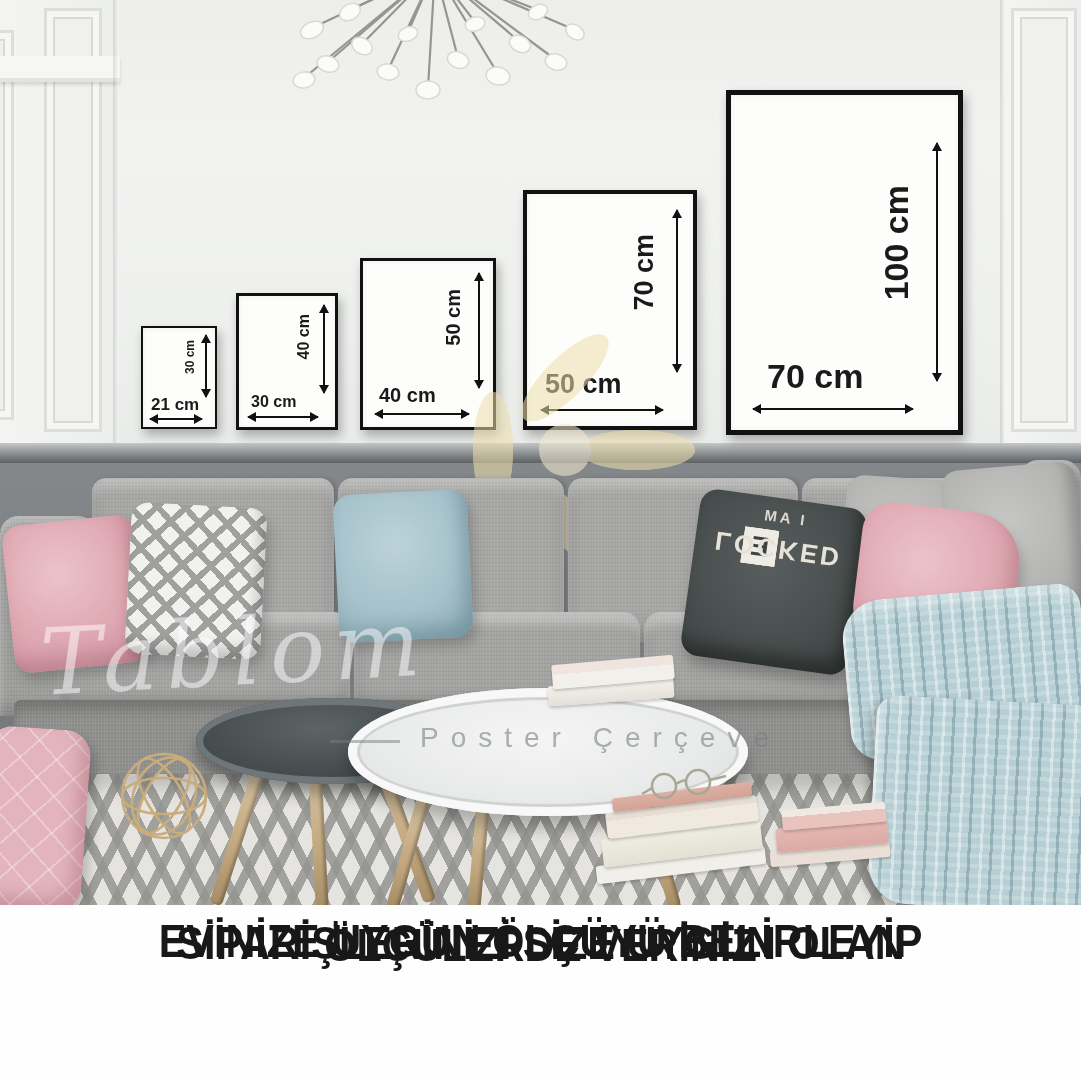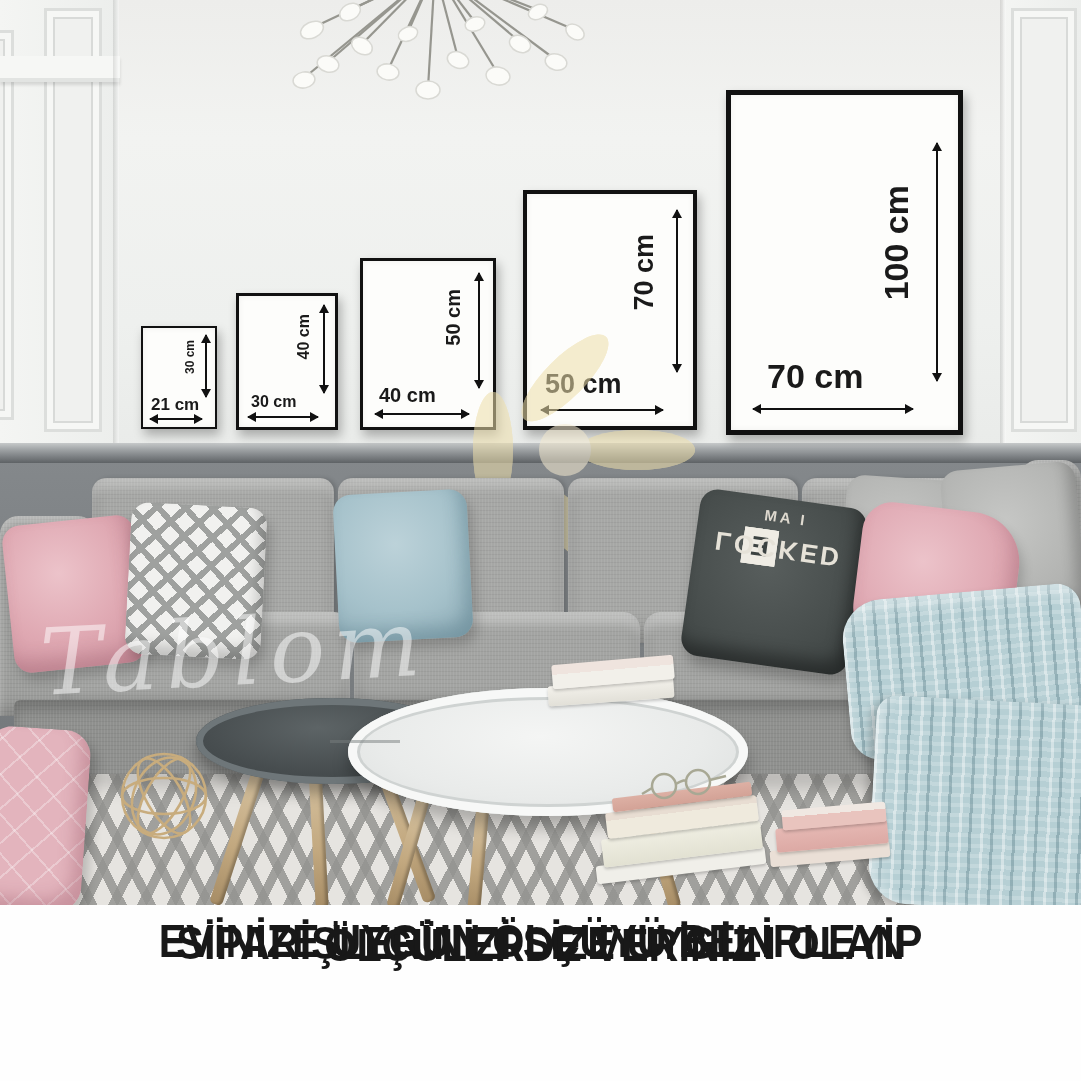--- a/index.html
+++ b/index.html
@@ -280,20 +280,21 @@
   </svg>
 
   <div class="book" style="left:770px;top:846px;width:120px;height:16px;background:#eadfd6;transform:rotate(-5deg);"></div>
   <div class="book" style="left:776px;top:824px;width:112px;height:24px;background:linear-gradient(180deg,#e6b9b4,#dca9a4);transform:rotate(-5deg);"></div>
   <div class="book" style="left:782px;top:806px;width:104px;height:20px;background:linear-gradient(180deg,#f0e8e2 35%,#e9c4be 35%);transform:rotate(-5deg);"></div>
 
   <div style="left:-18px;top:728px;width:104px;height:182px;border-radius:26px;transform:rotate(4deg);background-color:#e3b4bd;background-image:repeating-linear-gradient(45deg, rgba(255,255,255,.3) 0 2px, rgba(0,0,0,0) 2px 26px),repeating-linear-gradient(-45deg, rgba(255,255,255,.3) 0 2px, rgba(0,0,0,0) 2px 26px);box-shadow:inset -10px -12px 16px rgba(140,70,85,.3), 6px 8px 12px rgba(0,0,0,.2);"></div>
 
   <div class="wm-script">Tablom</div>
   <div class="wm-dash"></div>
+  <div class="wm-tagline">Poster  Çerçeve</div>
 
   <div class="caption-band">
     <div class="caption-line" style="top:14px;">EVİNİZE UYGUN ÖLÇÜYÜ BELİRLEYİP</div>
     <div class="caption-line" style="top:16px;">SİPARİŞLERİNİZİ SİZE UYGUN OLAN</div>
     <div class="caption-line" style="top:18px;">ÖLÇÜLERDE VERİNİZ</div>
   </div>
 
 </div>
 
 </body></html>

